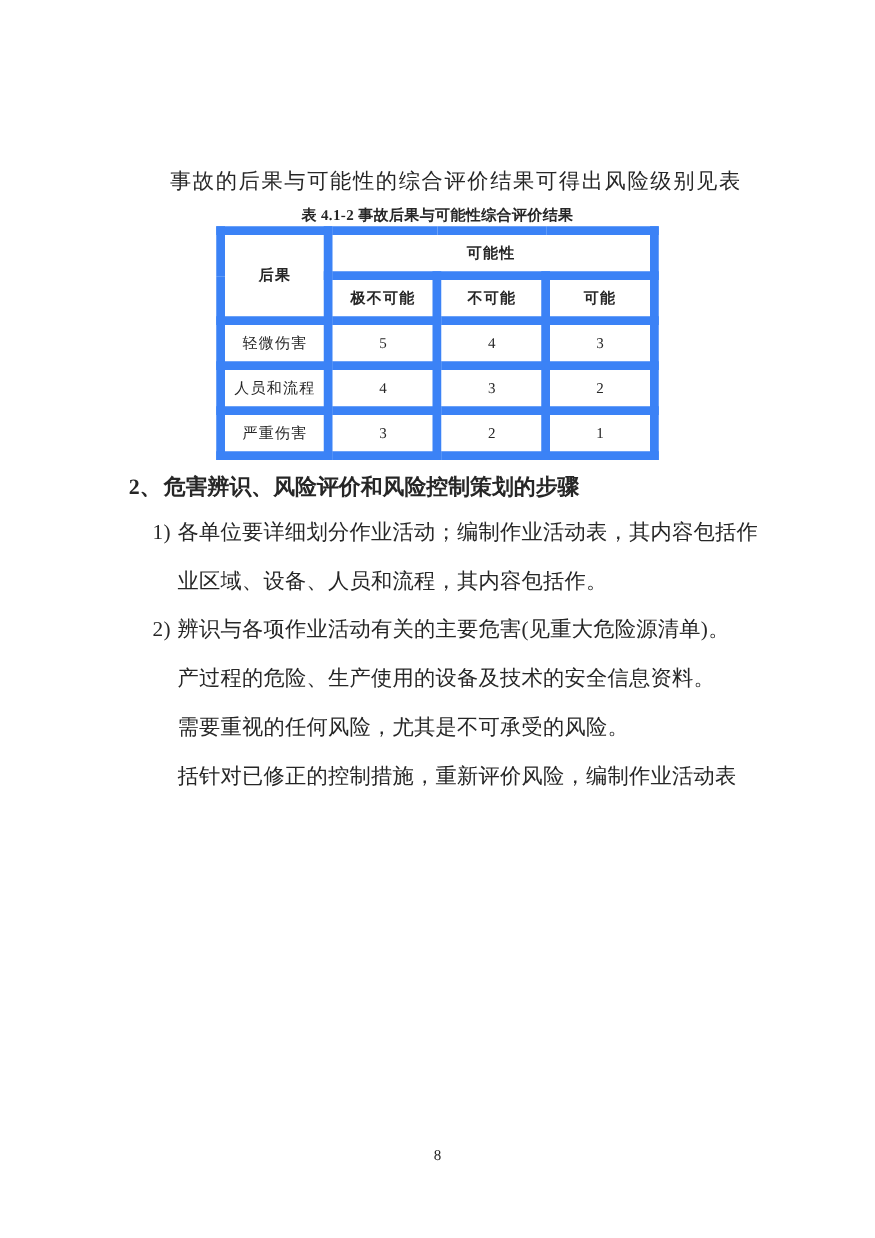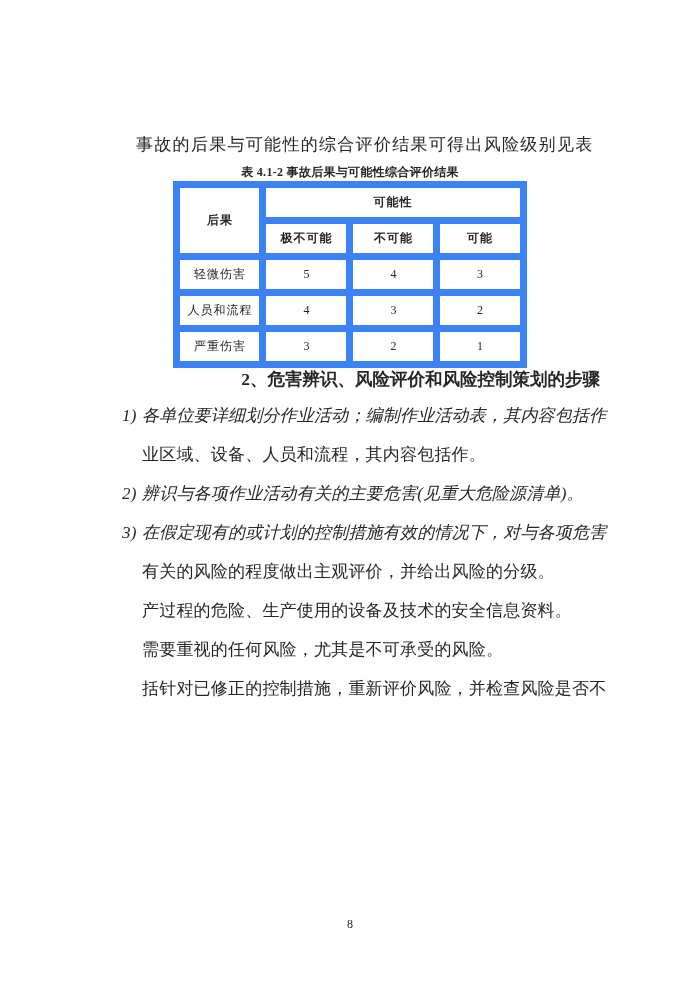--- a/index.html
+++ b/index.html
@@ -39,27 +39,27 @@
     height: 29px; padding: 0;
     text-align: center; vertical-align: middle;
     font-size: 12px; font-weight: normal;
   }
   table.risk th { font-weight: bold; letter-spacing: 1px; }
   table.risk td.lbl { letter-spacing: 1px; }
   col.c0 { width: 86px; } col.c1 { width: 87px; }
   col.c2 { width: 87px; } col.c3 { width: 86px; }
 
   
-  .heading { font-size: 17.5px; font-weight: bold; line-height: 22px; white-space: nowrap; text-align: right; }
+  .heading { margin-top: 10px; font-size: 17.5px; font-weight: bold; line-height: 22px; white-space: nowrap; }
   .heading .num { display: inline-block; width: 31px; padding-left: 3px; box-sizing: border-box; }
 
   
   .steps { margin-top: 6px; }
   .step .line { font-size: 17px; line-height: 39px; letter-spacing: 0.2px; }
-  .step .first { padding-left: 22px; font-style: italic; }
+  .step .first { padding-left: 22px; }
   .step .first .marker { display: inline-block; width: 20px; }
   .step .cont { padding-left: 42px; }
 
   
   .footer {
     position: absolute; left: 0; top: 916px;
     width: 100%; text-align: center;
     font-size: 12px; line-height: 16px;
   }
 </style>
@@ -120,35 +120,31 @@
 
     <div class="step">
       <div class="line first"><span class="marker">1)</span><span>各单位要详细划分作业活动；编制作业活动表，其内容包括作</span></div>
       <div class="line cont">业区域、设备、人员和流程，其内容包括作。</div>
     </div>
 
     <div class="step">
       <div class="line first"><span class="marker">2)</span><span>辨识与各项作业活动有关的主要危害(见重大危险源清单)。</span></div>
     </div>
 
-    <div class="step">
-      <div class="line first"><span class="marker">3)</span><span>在假定现有的或计划的控制措施有效的情况下，对与各项危害</span></div>
-      <div class="line cont">有关的风险的程度做出主观评价，并给出风险的分级。</div>
-    </div>
 
     <div class="step">
       <div class="line cont">产过程的危险、生产使用的设备及技术的安全信息资料。</div>
     </div>
 
 
     <div class="step">
       <div class="line cont">需要重视的任何风险，尤其是不可承受的风险。</div>
     </div>
 
     <div class="step">
-      <div class="line cont">括针对已修正的控制措施，重新评价风险，并检查风险是否不</div>
+      <div class="line cont">括针对已修正的控制措施，重新评价风险，编制作业活动表</div>
     </div>
 
   </div>
 
   <div class="footer">8</div>
 
 </div>
 
 </body></html>

